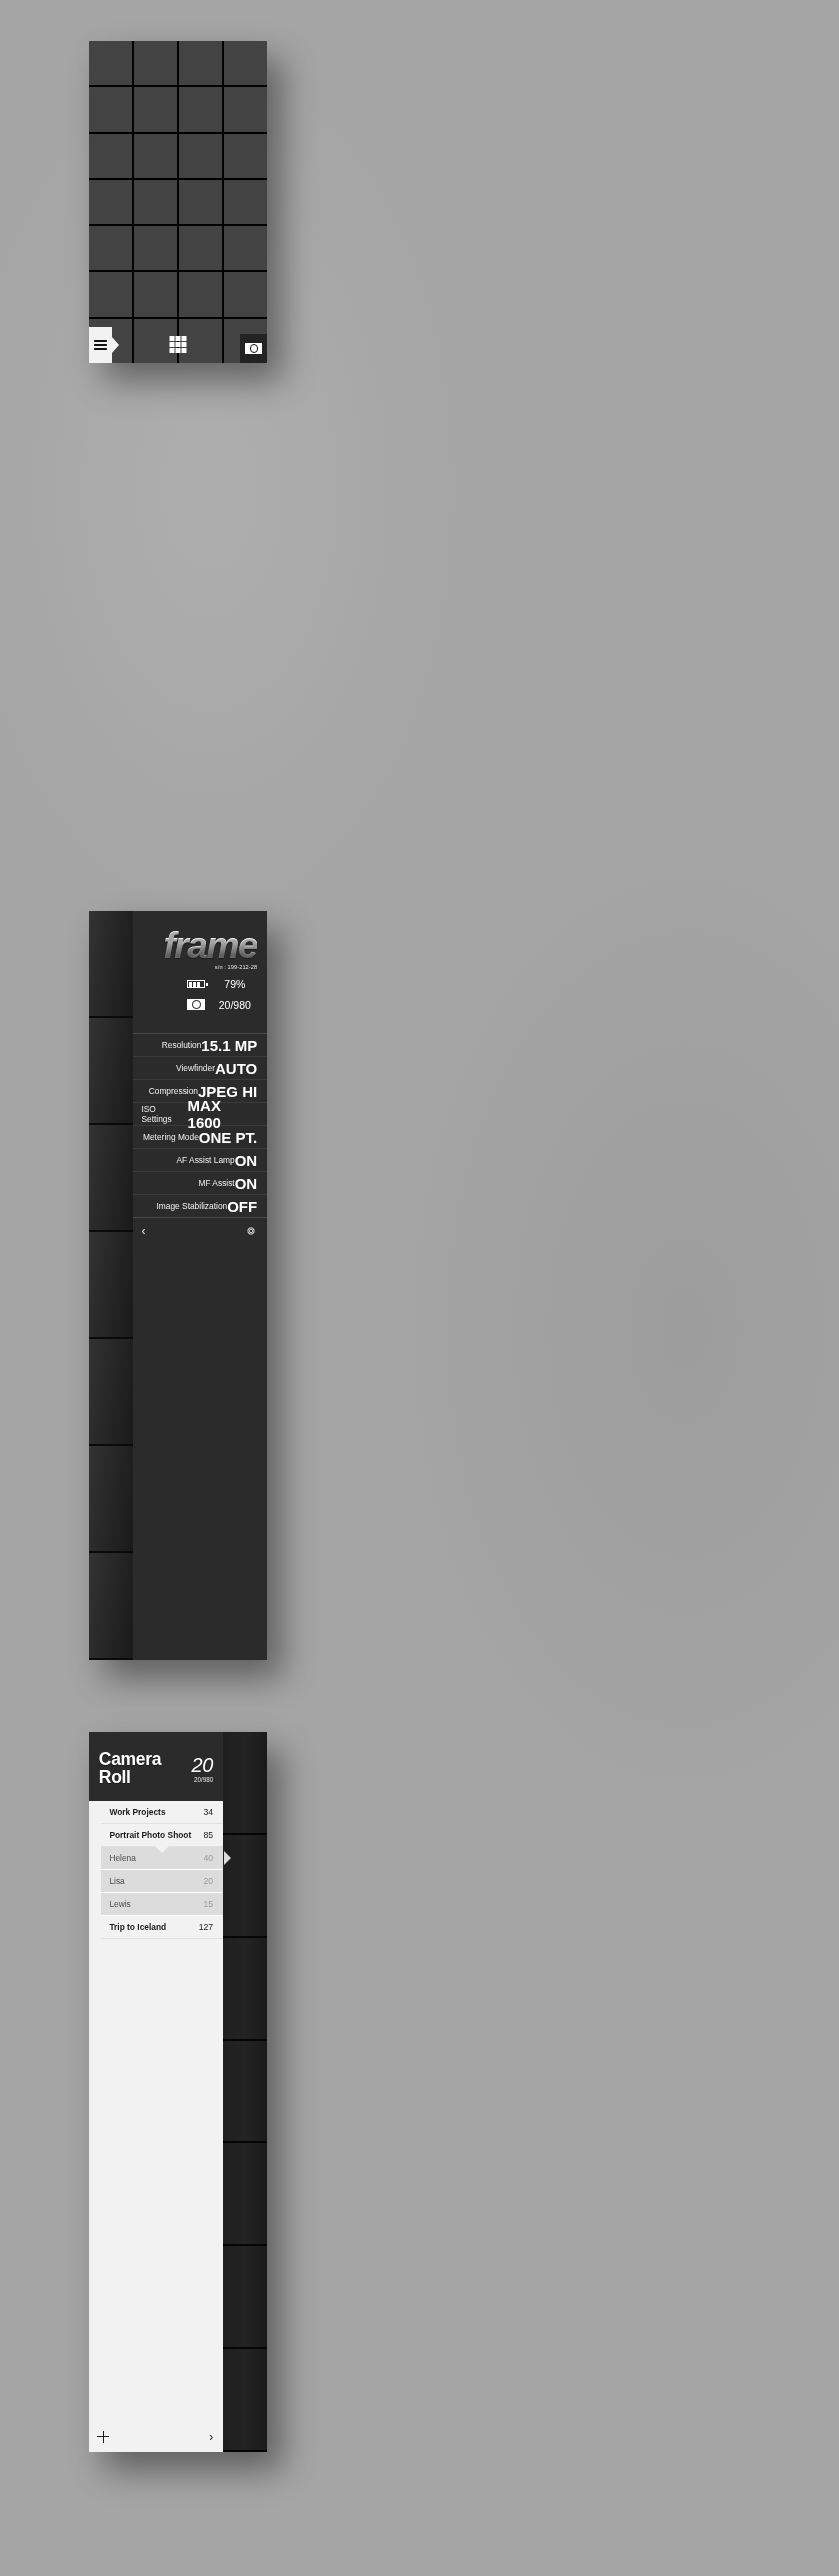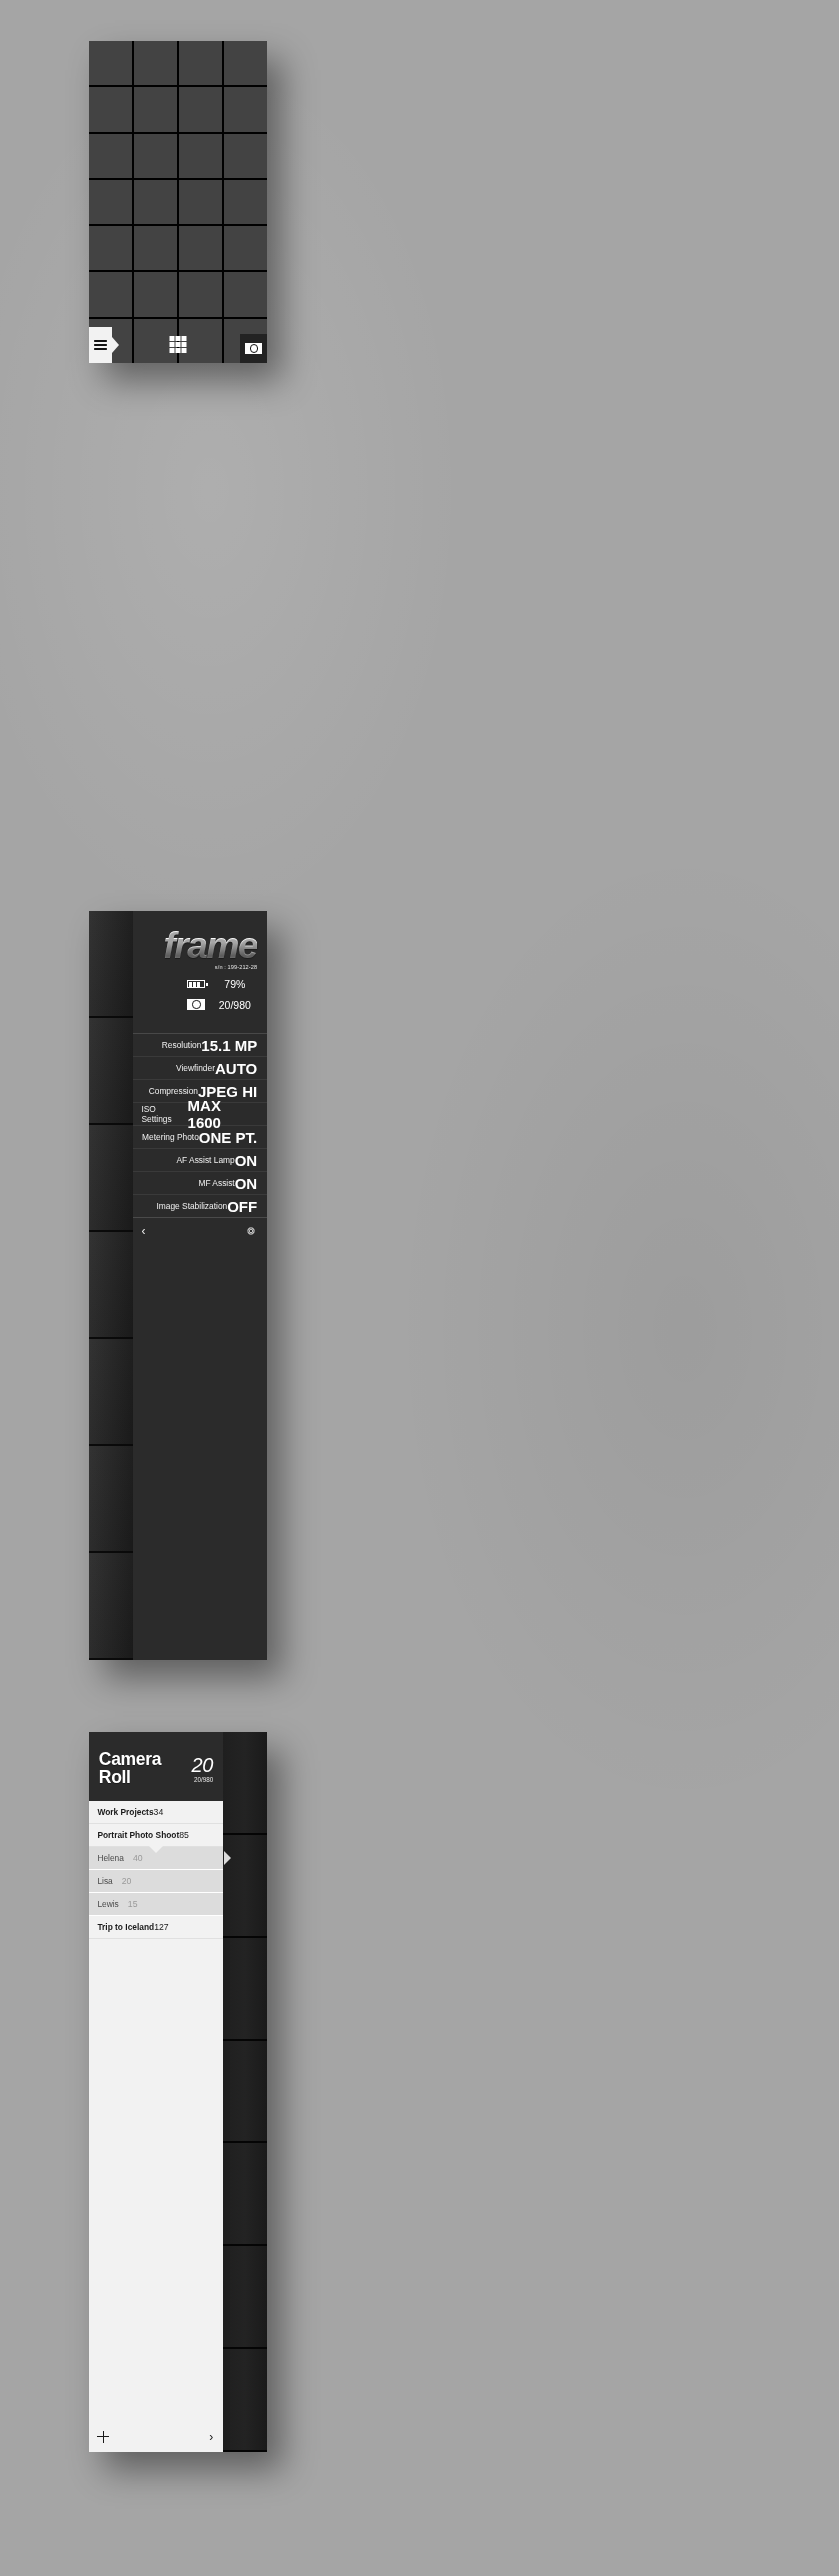--- a/index.html
+++ b/index.html
@@ -333,25 +333,26 @@
     font-size: 6.3px;
     color: #e9e9e9;
     margin-top: 0.7px;
   }
 
   .album-list { background: #f2f2f2; }
   .album-row {
     position: relative;
     display: flex;
     align-items: center;
-    justify-content: flex-start;
+    justify-content: space-between;
     height: 23px;
     padding: 0 9.8px 0 8.4px;
     border-bottom: 0.7px solid #e0e0e0;
     background: #f2f2f2;
+    margin-left: 12px;
   }
   .album-row .name {
     font-size: 8.4px;
     font-weight: 700;
     color: #1a1a1a;
   }
   .album-row .count {
     font-size: 8.7px;
     font-weight: 400;
     color: #1a1a1a;
@@ -526,21 +527,21 @@
           </div>
           <div class="setting-row">
             <span class="setting-label">Compression</span>
             <span class="setting-value">JPEG HI</span>
           </div>
           <div class="setting-row">
             <span class="setting-label">ISO Settings</span>
             <span class="setting-value">MAX 1600</span>
           </div>
           <div class="setting-row">
-            <span class="setting-label">Metering Photo</span>
+            <span class="setting-label">Metering Mode</span>
             <span class="setting-value">ONE PT.</span>
           </div>
           <div class="setting-row">
             <span class="setting-label">AF Assist Lamp</span>
             <span class="setting-value">ON</span>
           </div>
           <div class="setting-row">
             <span class="setting-label">MF Assist</span>
             <span class="setting-value">ON</span>
           </div>

